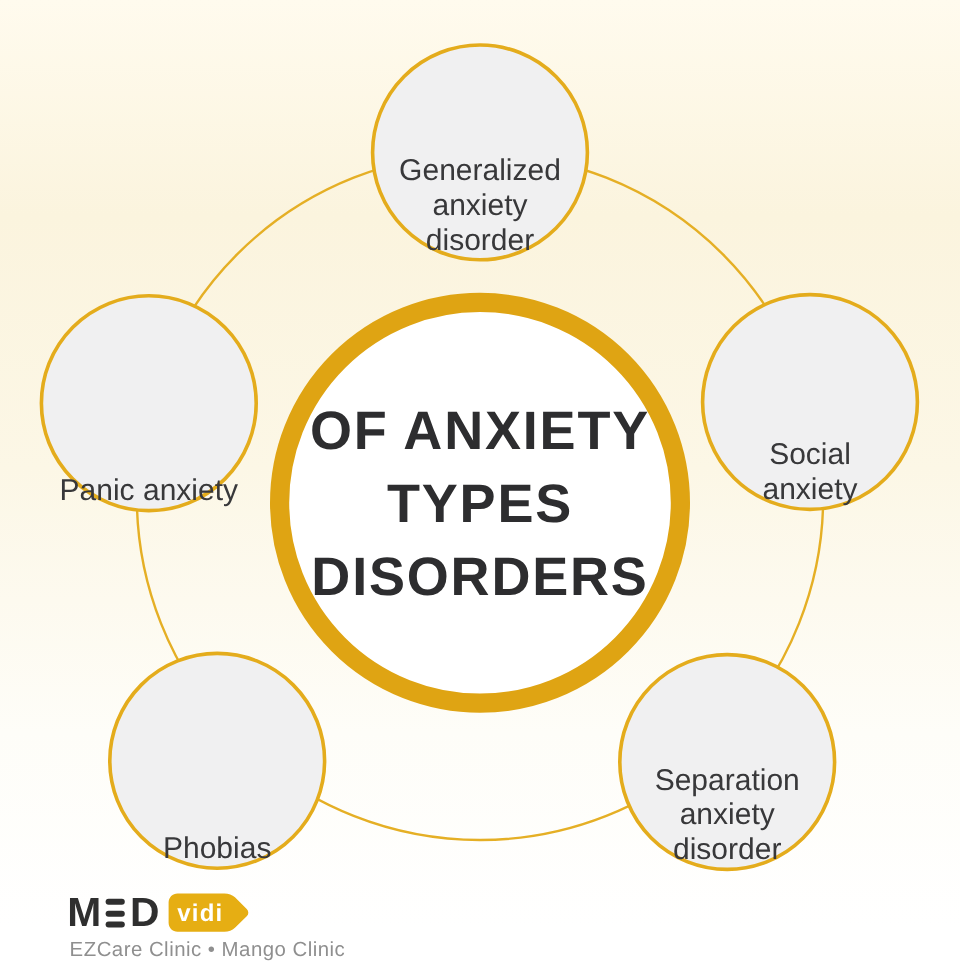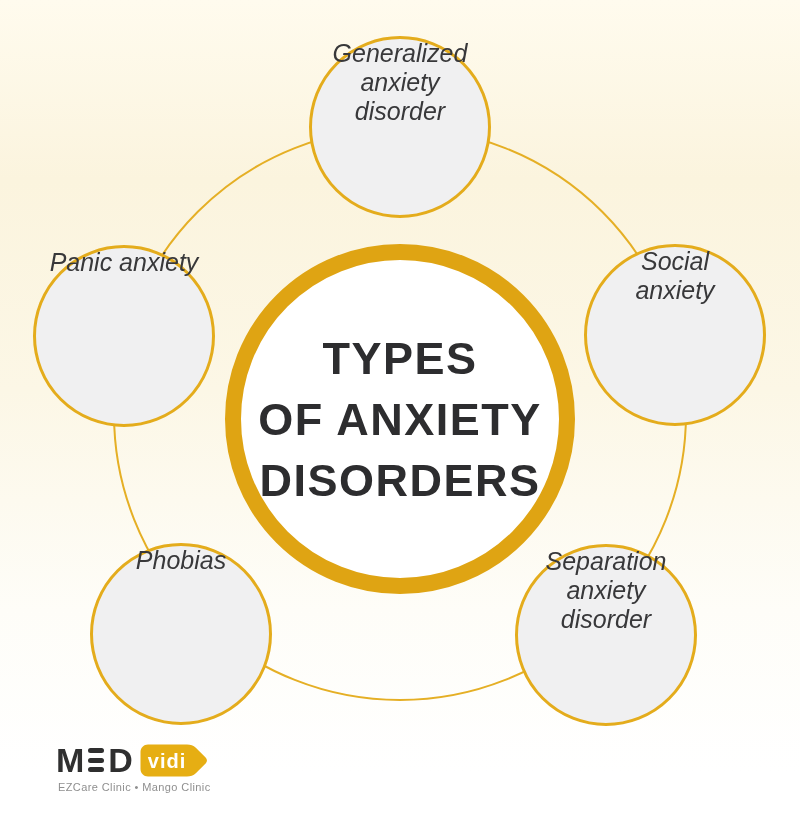--- a/index.html
+++ b/index.html
@@ -47,24 +47,23 @@
   }
   
   .node{
     position:absolute;
     width:182px;height:182px;
     box-sizing:border-box;
     background:#F0F0F1;
     border:3px solid #E4AC1C;
     border-radius:50%;
     display:flex;
-    align-items:flex-start;
+    align-items:flex-end;
     justify-content:center;
     z-index:2;
-    font-style:italic;
   }
   .node-label{
     display:block;
     width:152px;
     text-align:center;
     font-size:25px;
     line-height:29px;
     color:#38383A;
   }
   .n-generalized{left:309px;top:36px;}
@@ -111,36 +110,36 @@
   .vidi-text{
     font-family:"Liberation Sans", sans-serif;
     font-weight:bold;
     font-size:20px;
     letter-spacing:1px;
     fill:#FFFFFF;
   }
   .tagline{
     margin-top:9px;
     padding-left:2px;
-    font-size:11px;
+    font-size:17px;
     letter-spacing:0.4px;
     color:#8F8F8F;
   }
 </style>
 </head>
 <body>
 
 <div class="canvas">
 
   <div class="orbit"></div>
 
   <div class="center-circle">
     <div class="title">
+      <div>OF ANXIETY</div>
       <div>TYPES</div>
-      <div>OF ANXIETY</div>
       <div>DISORDERS</div>
     </div>
   </div>
 
   <div class="node n-generalized">
     <span class="node-label">Generalized anxiety disorder</span>
   </div>
 
   <div class="node n-separation">
     <span class="node-label">Separation anxiety disorder</span>

